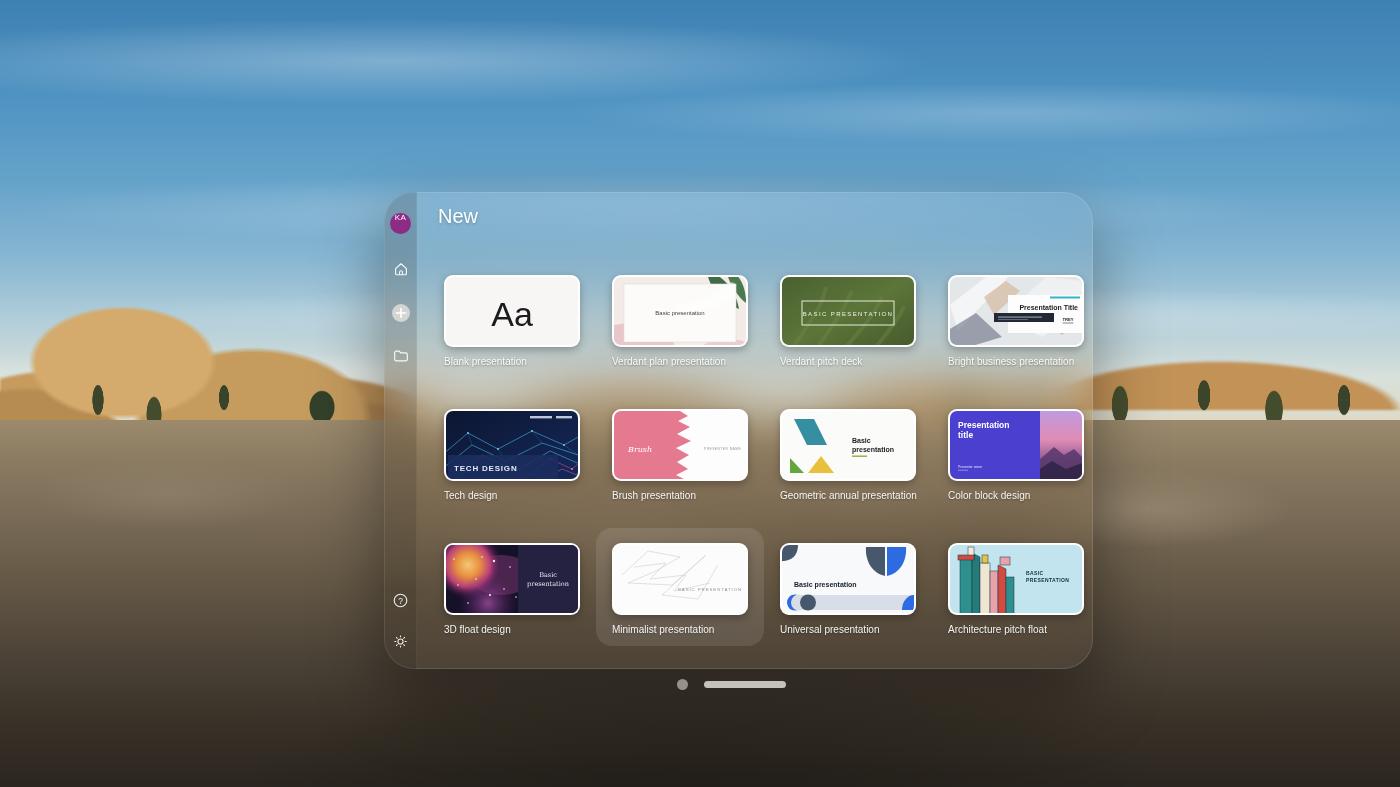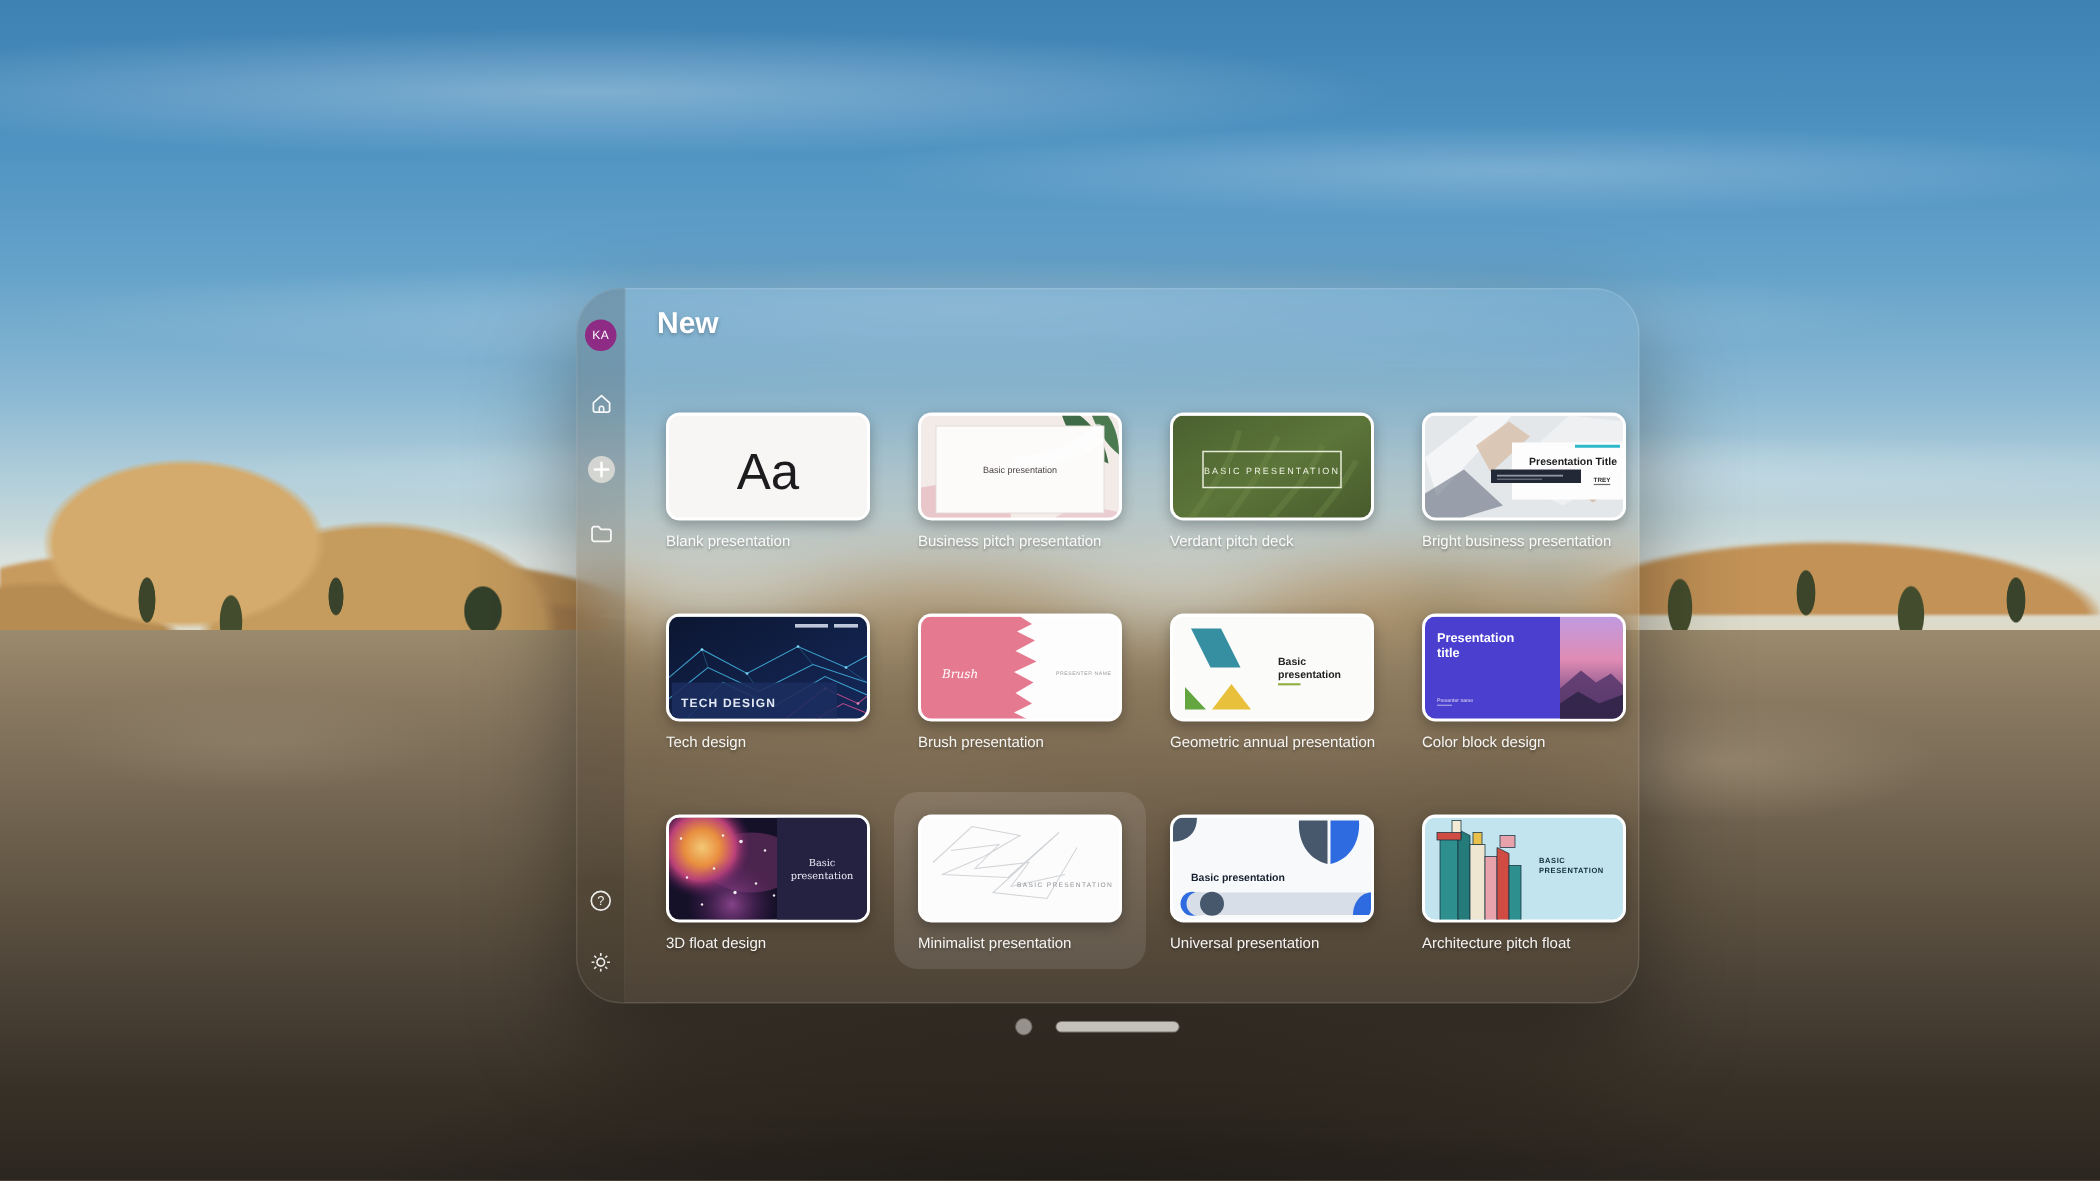--- a/index.html
+++ b/index.html
@@ -60,28 +60,28 @@
     border-radius:30px; overflow:hidden;
     background:linear-gradient(180deg, rgba(140,165,185,.16), rgba(125,100,70,.20) 45%, rgba(80,70,60,.30));
     backdrop-filter: blur(22px) saturate(1.15);
     -webkit-backdrop-filter: blur(22px) saturate(1.15);
     box-shadow:0 30px 70px rgba(0,0,0,.40), inset 0 0 0 1px rgba(255,255,255,.12); }
 
   .sidebar { position:absolute; left:0; top:0; width:33px; height:100%;
     background:rgba(40,35,30,.18); border-right:1px solid rgba(255,255,255,.06); }
   .avatar { position:absolute; left:6px; top:21px; width:21px; height:21px; border-radius:50%;
     background:#8E2B84; border:none; color:#fff; font-family:"Liberation Sans",sans-serif;
-    font-size:8px; font-weight:normal; letter-spacing:.3px; display:flex; align-items:center; justify-content:center; cursor:pointer; }
+    font-size:8px; font-weight:normal; letter-spacing:.3px; display:flex; align-items:flex-start; justify-content:center; cursor:pointer; }
   .sbtn { position:absolute; left:7px; width:19px; height:19px; background:none; border:none; padding:0;
     display:flex; align-items:center; justify-content:center; cursor:pointer; }
   .sbtn svg { display:block; }
   .plus-circle { width:18px; height:18px; border-radius:50%; background:rgba(225,222,216,.85);
     display:flex; align-items:center; justify-content:center; }
 
-  .page-title { position:absolute; left:54px; top:13px; font-size:20px; font-weight:bold;
+  .page-title { position:absolute; left:54px; top:13px; font-size:20px; font-weight:normal;
     color:#fff; text-shadow:0 1px 3px rgba(0,0,0,.25); }
 
   .grid { position:absolute; left:60px; top:83px; display:grid;
     grid-template-columns:repeat(4,136px); column-gap:32px; row-gap:42px; }
   .cell { position:relative; width:136px; cursor:pointer; }
   .cell.hovered::before { content:""; position:absolute; top:-15px; right:-16px; bottom:-11px; left:-16px;
     background:rgba(255,255,255,.10); border-radius:16px; }
   .thumb { position:relative; width:136px; height:72px; border-radius:9px;
     border:2px solid rgba(255,255,255,.92); overflow:hidden;
     box-shadow:0 3px 9px rgba(0,0,0,.28); background:#fff; }
@@ -177,21 +177,21 @@
           <ellipse cx="18" cy="68" rx="42" ry="22" fill="#e9c6ca"></ellipse>
           <ellipse cx="114" cy="74" rx="28" ry="12" fill="#e9c6ca" opacity=".8"></ellipse>
           <path d="M96,-6 C112,2 122,14 125,32 C111,27 99,16 94,0 Z" fill="#3f6b46"></path>
           <path d="M114,-10 C126,-2 132,10 132,26 C123,19 116,8 112,-6 Z" fill="#4c7a50"></path>
           <rect x="10" y="7" width="112" height="58" fill="#fcfbfa" stroke="#e2dad6" stroke-width=".6"></rect>
           <path d="M118,9 C102,24 84,30 64,31" stroke="#ffffff" stroke-width="7" fill="none" opacity=".55" stroke-linecap="round"></path>
           <path d="M120,16 C106,27 92,31 78,32" stroke="#ffffff" stroke-width="5" fill="none" opacity=".45" stroke-linecap="round"></path>
           <text x="66" y="38" text-anchor="middle" font-size="6" fill="#4a4245">Basic presentation</text>
         </svg>
       </div>
-      <div class="tlabel">Business pitch presentation</div>
+      <div class="tlabel">Verdant plan presentation</div>
     </div>
 
     <div class="cell">
       <div class="thumb">
         <svg viewBox="0 0 132 72">
           <defs>
             <linearGradient id="gv" x1="0" y1="0" x2="1" y2="1">
               <stop offset="0" stop-color="#4a6130"></stop>
                 <stop offset=".5" stop-color="#5c7539"></stop>
                 <stop offset="1" stop-color="#46592c"></stop>

